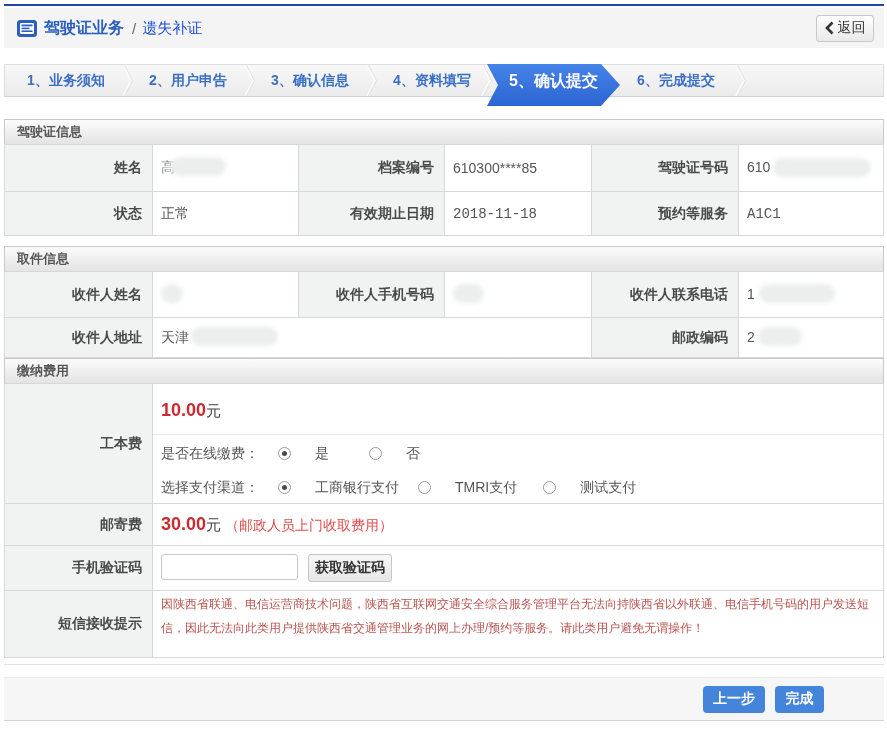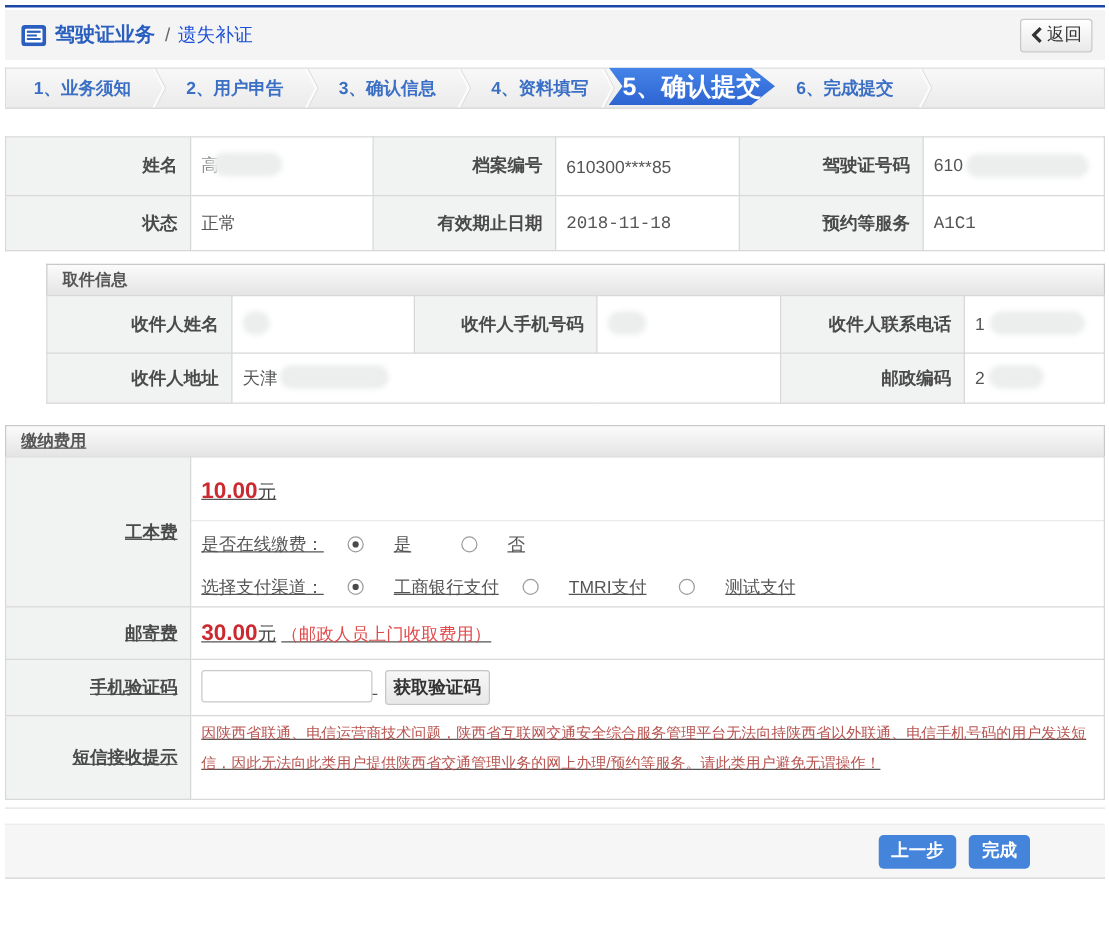--- a/index.html
+++ b/index.html
@@ -15,45 +15,45 @@
   .hdr-title { font-size:16px; font-weight:bold; color:#2b5fbf; }
   .hdr-sep { color:#666; font-size:15px; margin:0 6px 0 8px; }
   .hdr-sub { font-size:15px; color:#1d4ed8; }
   .back-btn { margin-left:auto; width:58px; height:27px; border:1px solid #c8c8c8; border-radius:3px;
     background:linear-gradient(#ffffff,#e9e9e9); display:flex; align-items:center; justify-content:center;
     cursor:pointer; }
   .back-btn svg { margin-right:4px; }
   .back-label { font-size:14px; font-weight:normal; color:#333; }
 
   
-  .wizard { margin-top:6px; height:33px; position:relative;
+  .wizard { margin-top:16px; height:33px; position:relative;
     background:linear-gradient(#f8f8f8,#ebebeb); border:1px solid #ddd; border-bottom-color:#d0d0d0;padding-left:36px; }
   .step { position:absolute; top:0; height:31px; width:122px; line-height:31px; text-align:center;
     font-size:14px; font-weight:bold; color:#3a6fc5; cursor:pointer; }
   .step-sep { position:absolute; top:0; height:31px; width:14px; pointer-events:none; }
-  .step-active { position:absolute; top:-1px; height:30px; width:133px; line-height:33px; text-align:center;
-    font-size:20px; font-weight:bold; color:#fff; cursor:pointer;
+  .step-active { position:absolute; top:-1px; height:42px; width:133px; line-height:33px; text-align:center;
+    font-size:16px; font-weight:bold; color:#fff; cursor:pointer;
     background:linear-gradient(#4584e8,#2d64d2);
     clip-path:polygon(0 0, calc(100% - 19px) 0, 100% 50%, calc(100% - 19px) 100%, 0 100%, 11px 50%); }
 
   
   .section-header { border:1px solid #c9c9c9; border-bottom:none; height:25px; line-height:23px;
     background:linear-gradient(#fbfbfb,#e4e4e4); padding-left:12px;
     font-size:13px; font-weight:bold; color:#555; }
   table.grid { width:100%; border-collapse:collapse; table-layout:fixed; border:1px solid #c9c9c9; }
   table.grid td { border:1px solid #d8d8d8; font-size:14px; vertical-align:middle; }
   td.lbl { background:#f1f2f2; text-align:right; padding-right:10px; font-weight:bold; color:#4a4a4a; }
   td.val { background:#fff; padding-left:8px; color:#555; }
   .sec1 { margin-top:22px; }
   .sec1 tr.r1 td { height:47px; }
   .sec1 tr.r2 td { height:44px;font-family:Liberation Mono, monospace; }
-  .sec2 { margin-top:10px;margin-left:33px; }
+  .sec2 { margin-top:10px; }
   .sec2 tr.r1 td { height:46px; }
   .sec2 tr.r2 td { height:40px; }
-  .sec3 { margin-top:17px;text-decoration:underline; }
+  .sec3 { margin-top:0; }
 
   .blob { display:inline-block; height:19px; background:#eceeee; border-radius:10px;
     filter:blur(2px); vertical-align:middle; margin-top:-3px; }
   .dim { color:#8d8d8d; }
 
   
   .sec3 tr.fee td { height:120px; }
   .sec3 tr.mail td { height:42px; }
   .sec3 tr.code td { height:45px; }
   .sec3 tr.tip td { height:67px; }
@@ -136,20 +136,21 @@
         <path d="M4.5,0 L12.5,15.5 L4.5,31" fill="none" stroke="#dcdcdc" stroke-width="0.8"></path>
       </svg>
     <svg class="step-sep" style="left:728px" viewBox="0 0 14 31">
         <path d="M3,0 L11,15.5 L3,31" fill="none" stroke="#fbfbfb" stroke-width="2"></path>
         <path d="M4.5,0 L12.5,15.5 L4.5,31" fill="none" stroke="#dcdcdc" stroke-width="0.8"></path>
       </svg>
     <div class="step-active" style="left:482px">5、确认提交</div>
   </div>
 
   <div class="sec1">
+    <div class="section-header">驾驶证信息</div>
     <table class="grid">
       <colgroup>
           <col style="width:148px">
           <col style="width:146px">
           <col style="width:146px">
           <col style="width:147px">
           <col style="width:147px">
           <col>
         </colgroup>
       <tbody>

